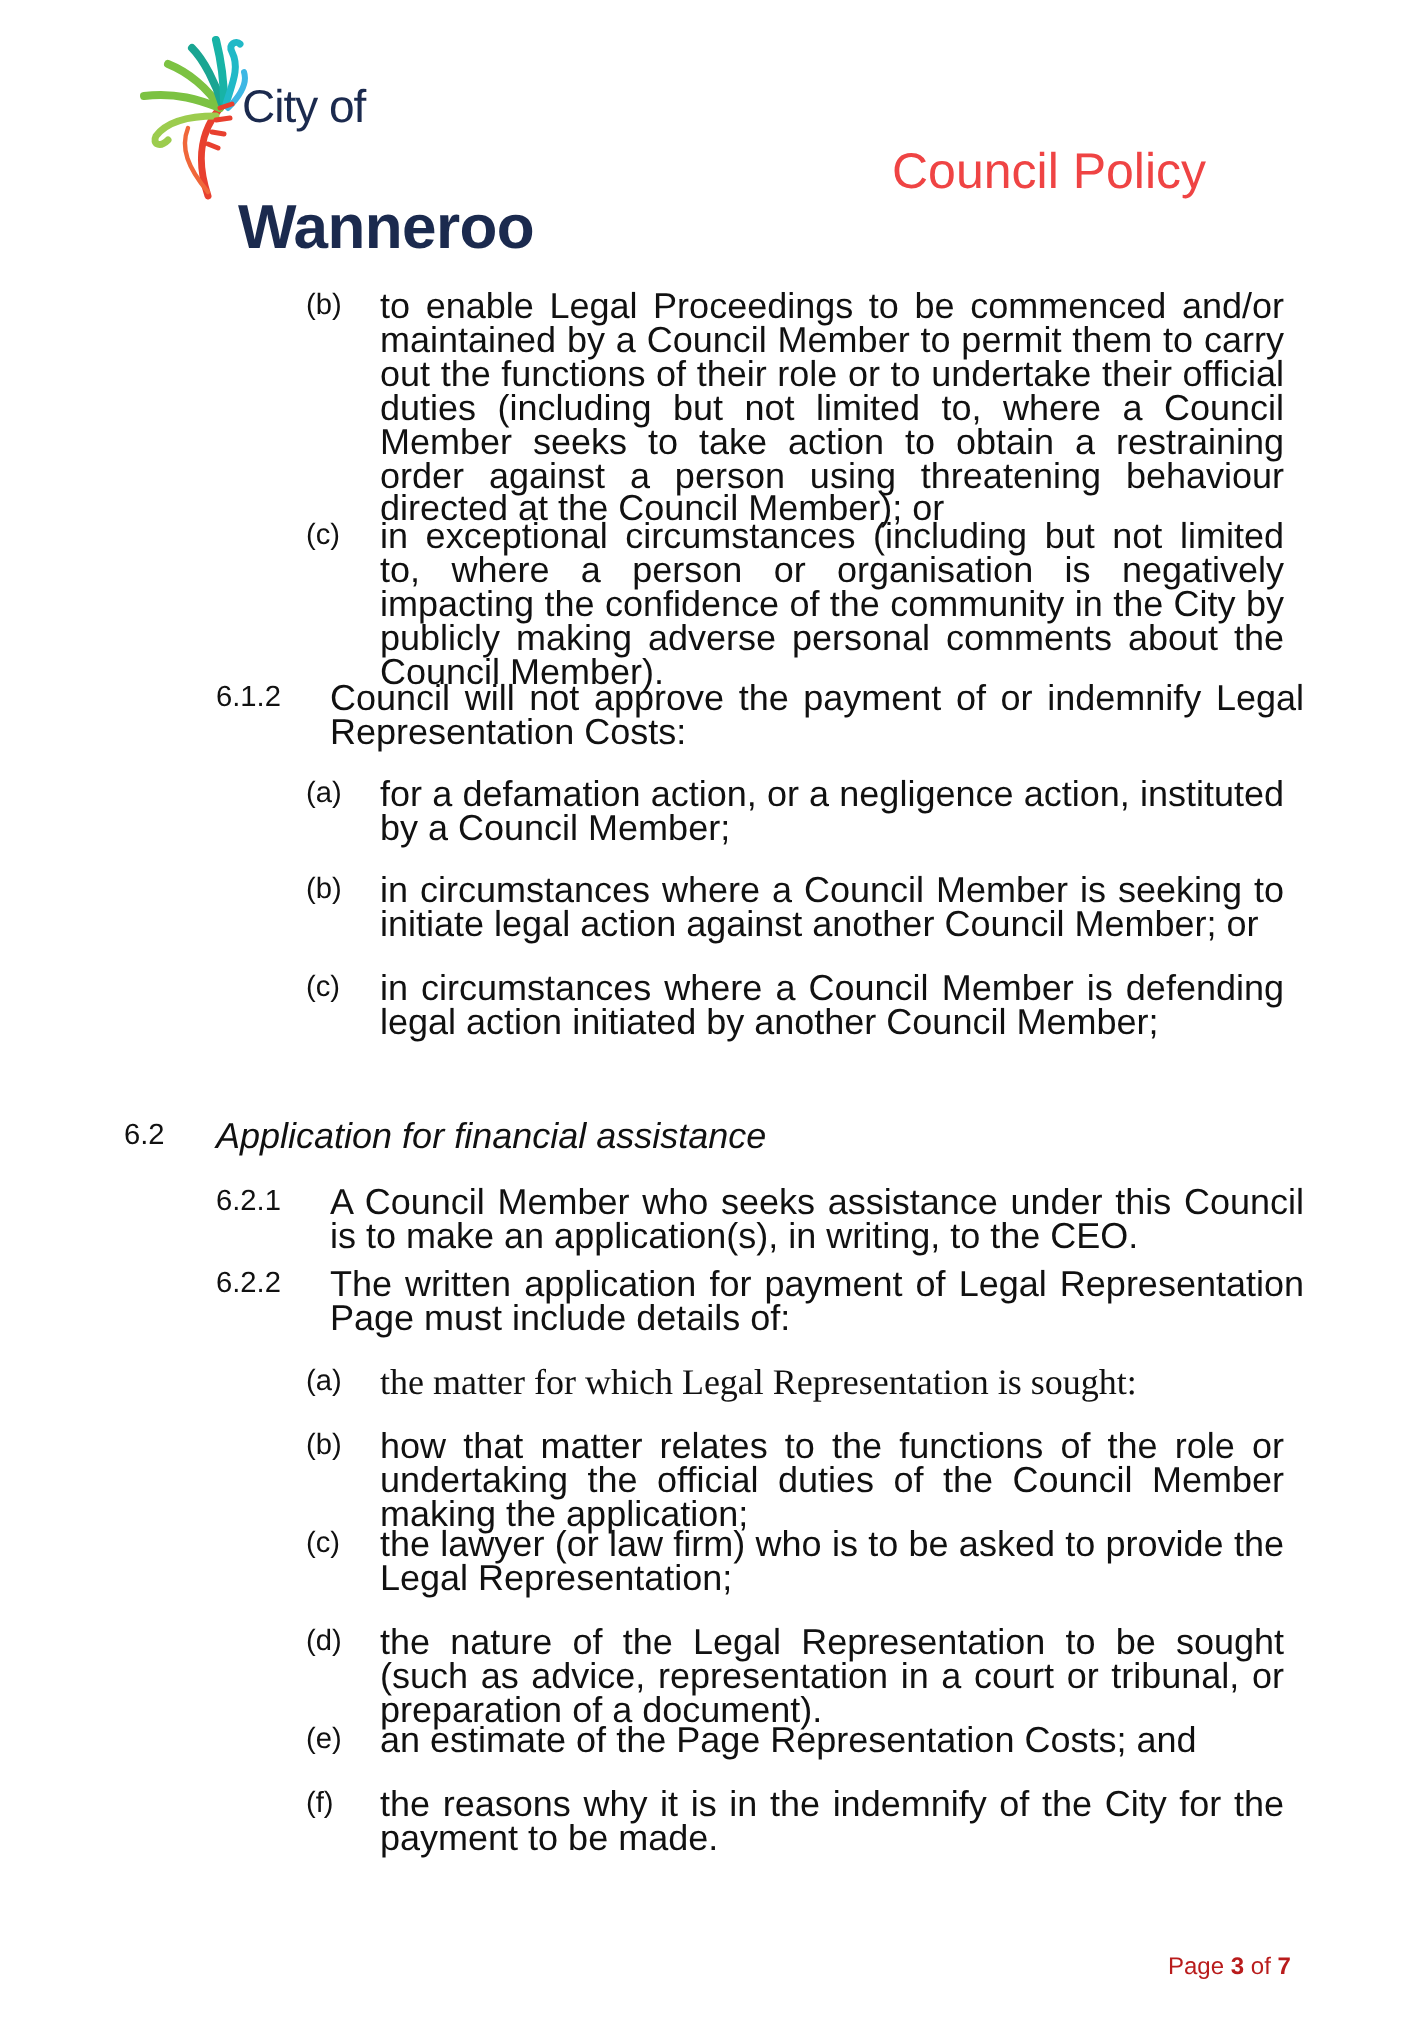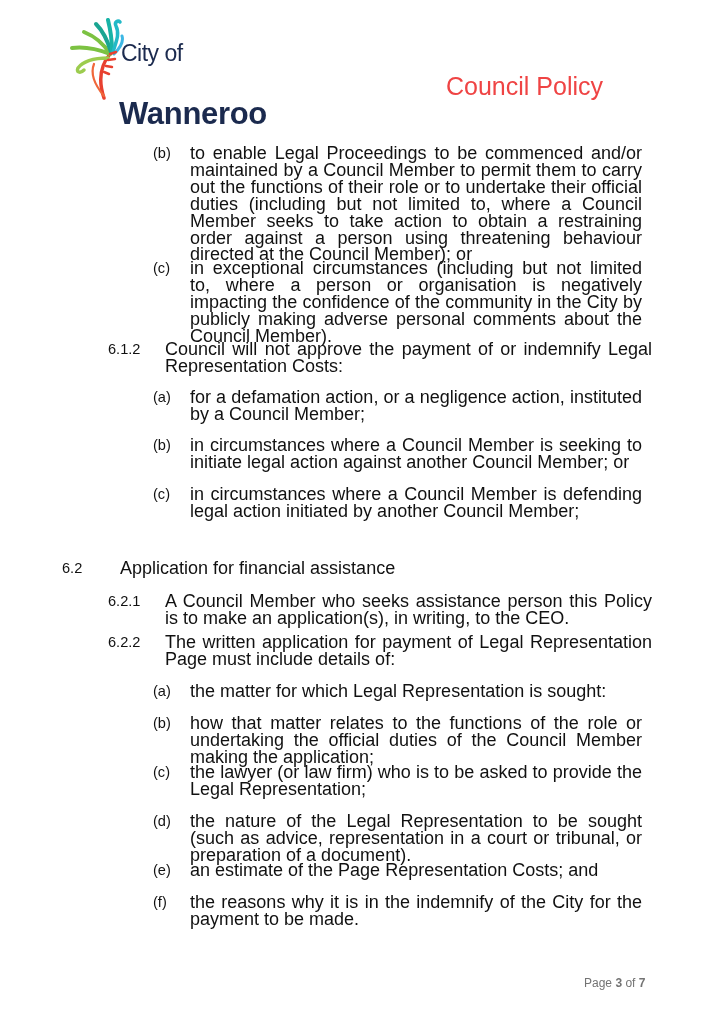--- a/index.html
+++ b/index.html
@@ -75,33 +75,33 @@
       top: 0;
     }
     
     .l3 { left: 153px; width: 489px; }
     .l3 .body { left: 37px; width: 452px; }
     
     .l2 { left: 108px; width: 534px; }
     .l2 .body { left: 47px; width: 487px; margin-left: 10px; }
     
     .l1 { left: 62px; width: 580px; }
-    .l1 .body { left: 58px; width: 534px; }
+    .l1 .body { left: 46px; width: 534px; font-style: italic; }
     .free {
       position: absolute;
       left: 157px;
       width: 485px;
       font-size: 14.6px;
       line-height: 16.9px;
     }
     .footer {
       position: absolute;
       left: 584px; top: 976px;
       font-size: 12px;
-      color: #737373;
+      color: #b91c1c;
     }
     .footer b { font-weight: bold; }
   </style>
 </head>
 <body>
 
 <div class="page">
 
   <div class="logo">
     <svg class="mark" width="62" height="82" viewBox="0 0 62 82">
@@ -156,31 +156,31 @@
   </div>
 
 
   <div class="item l1" style="top:560px;">
     <span class="lbl">6.2</span>
     <div class="body txt" style="text-align:left;">Application for financial assistance</div>
   </div>
 
   <div class="item l2" style="top:593px;">
     <span class="lbl">6.2.1</span>
-    <div class="body txt">A Council Member who seeks assistance person this Policy is to make an application(s), in writing, to the CEO.</div>
+    <div class="body txt">A Council Member who seeks assistance under this Council is to make an application(s), in writing, to the CEO.</div>
   </div>
 
   <div class="item l2" style="top:634px;">
     <span class="lbl">6.2.2</span>
     <div class="body txt">The written application for payment of Legal Representation Page must include details of:</div>
   </div>
 
   <div class="item l3" style="top:683px;">
     <span class="lbl">(a)</span>
-    <div class="body txt" style="text-align:left;">the matter for which Legal Representation is sought:</div>
+    <div class="body txt" style="text-align:left;font-family:Liberation Serif, serif;">the matter for which Legal Representation is sought:</div>
   </div>
 
   <div class="item l3" style="top:715px;">
     <span class="lbl">(b)</span>
     <div class="body txt">how that matter relates to the functions of the role or undertaking the official duties of the Council Member making the application;</div>
   </div>
 
   <div class="item l3" style="top:764px;">
     <span class="lbl">(c)</span>
     <div class="body txt">the lawyer (or law firm) who is to be asked to provide the Legal Representation;</div>

